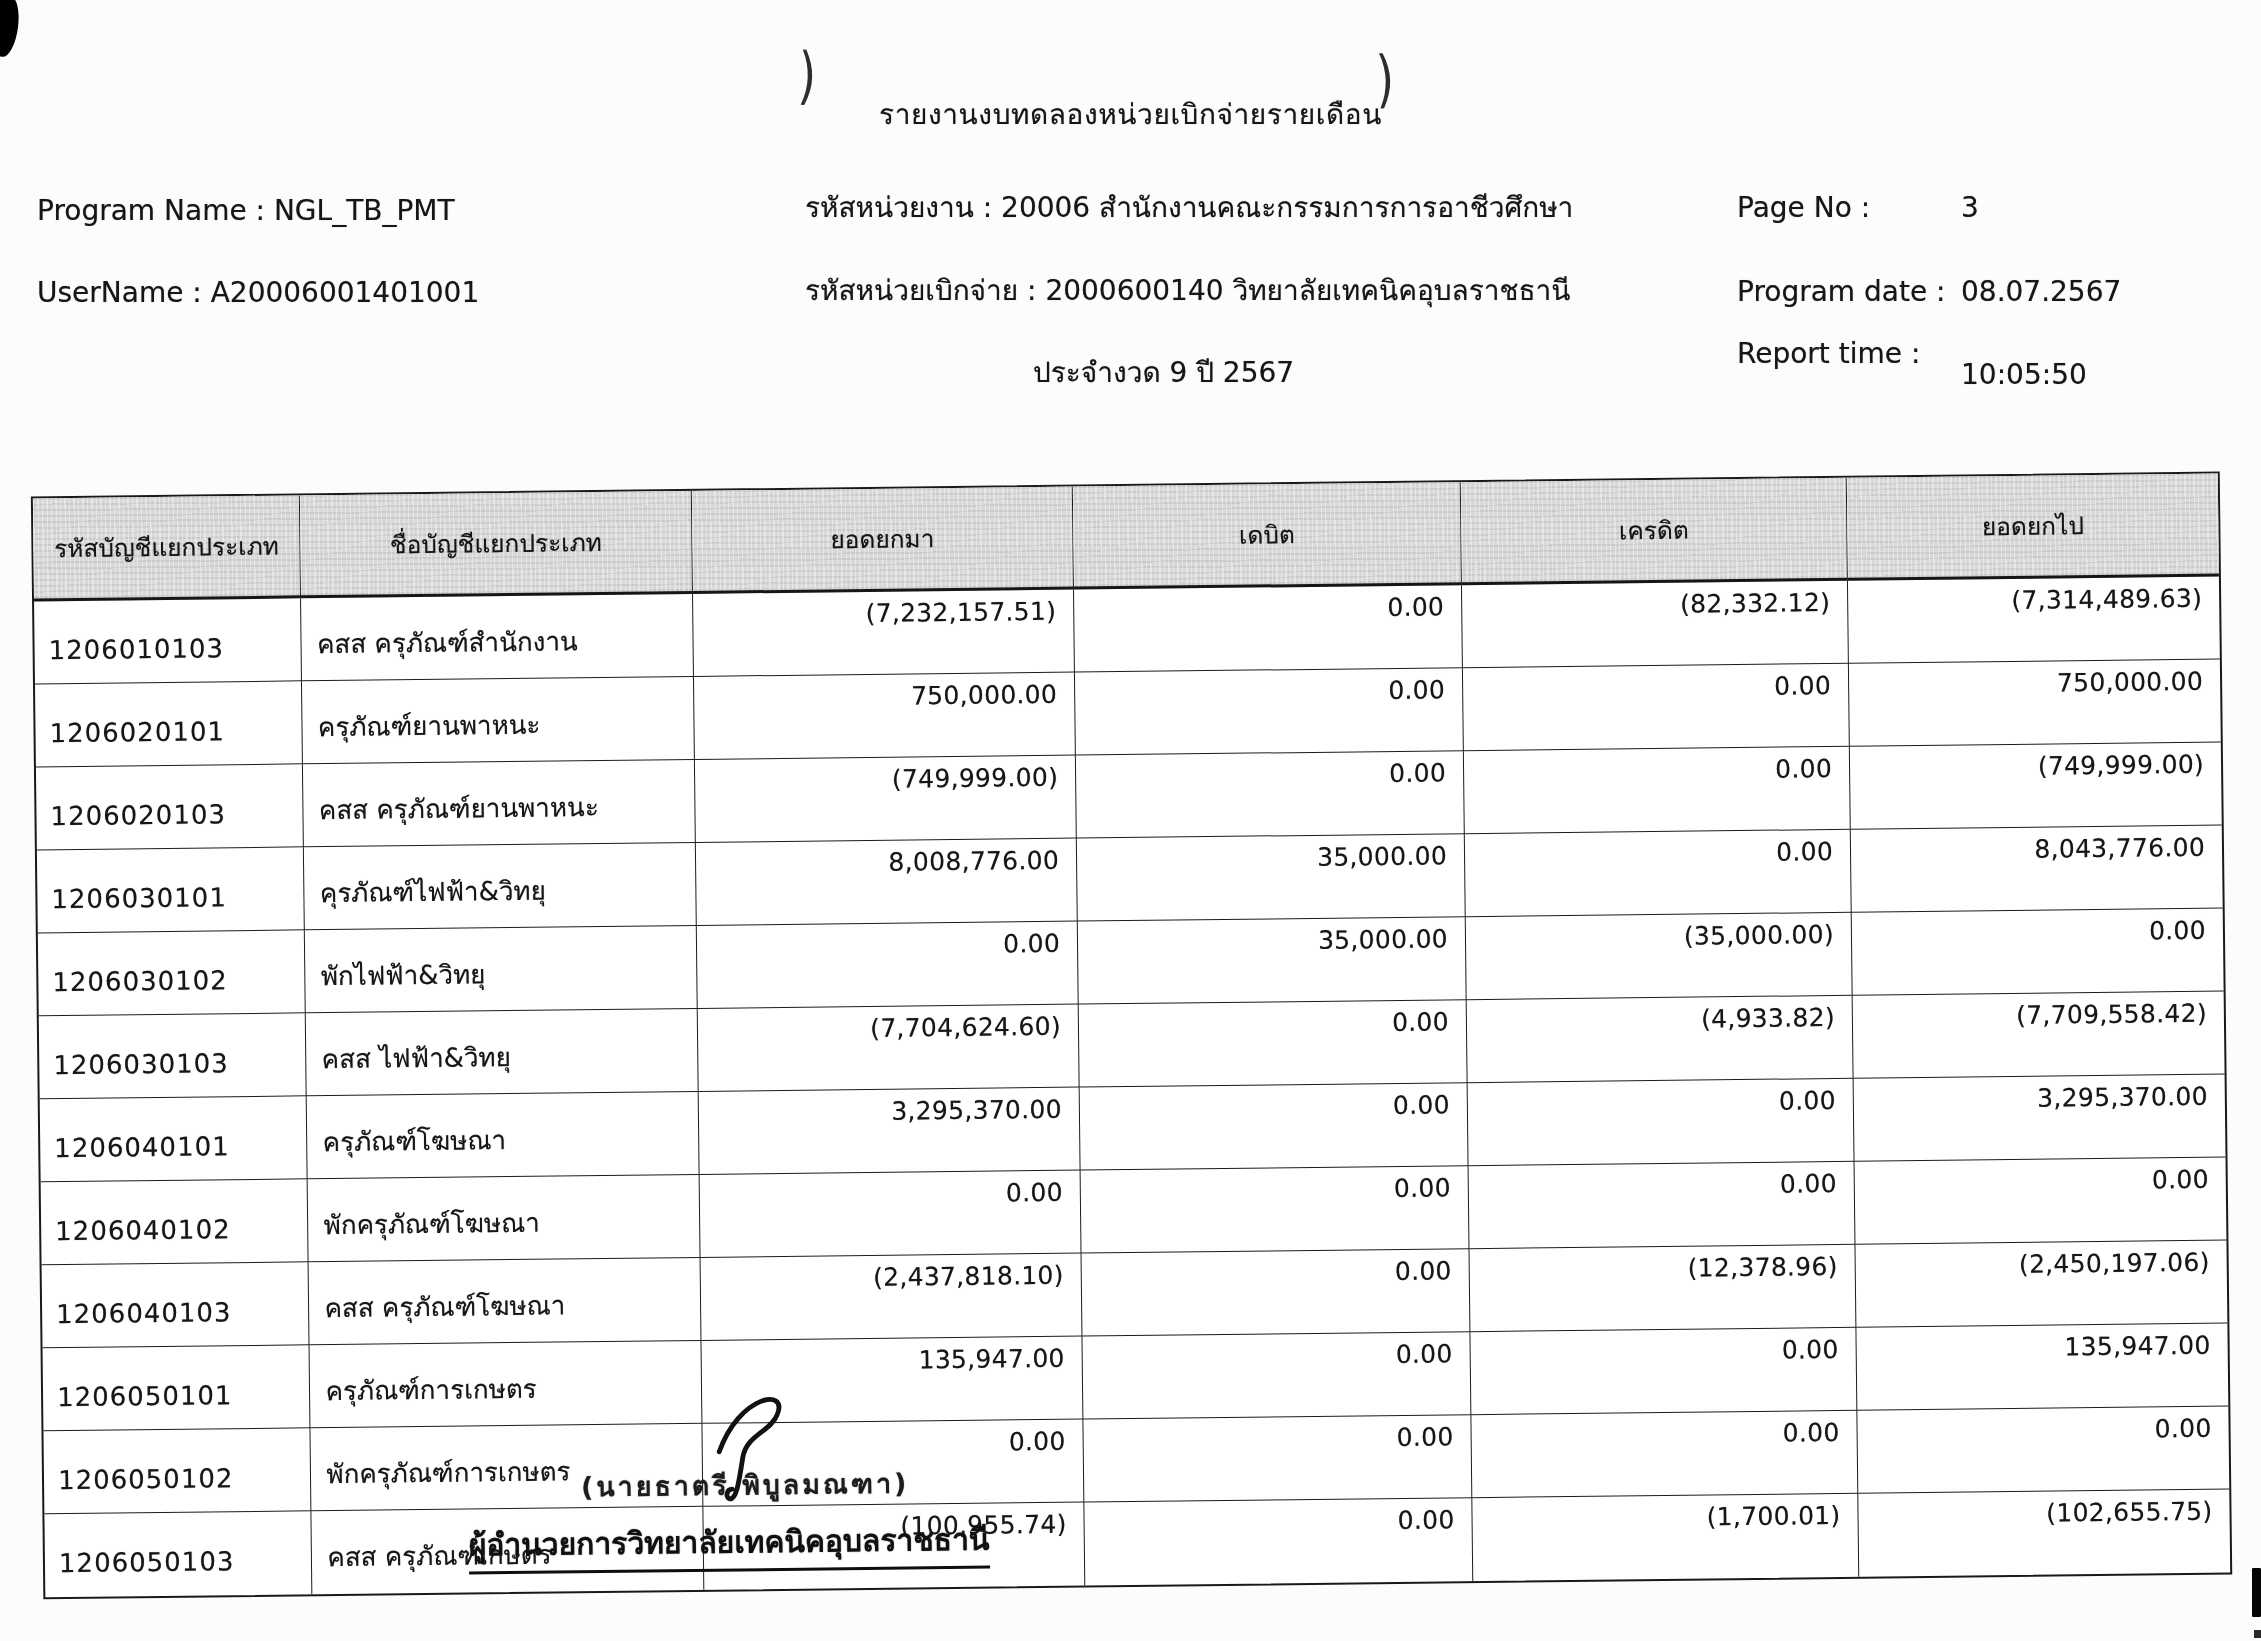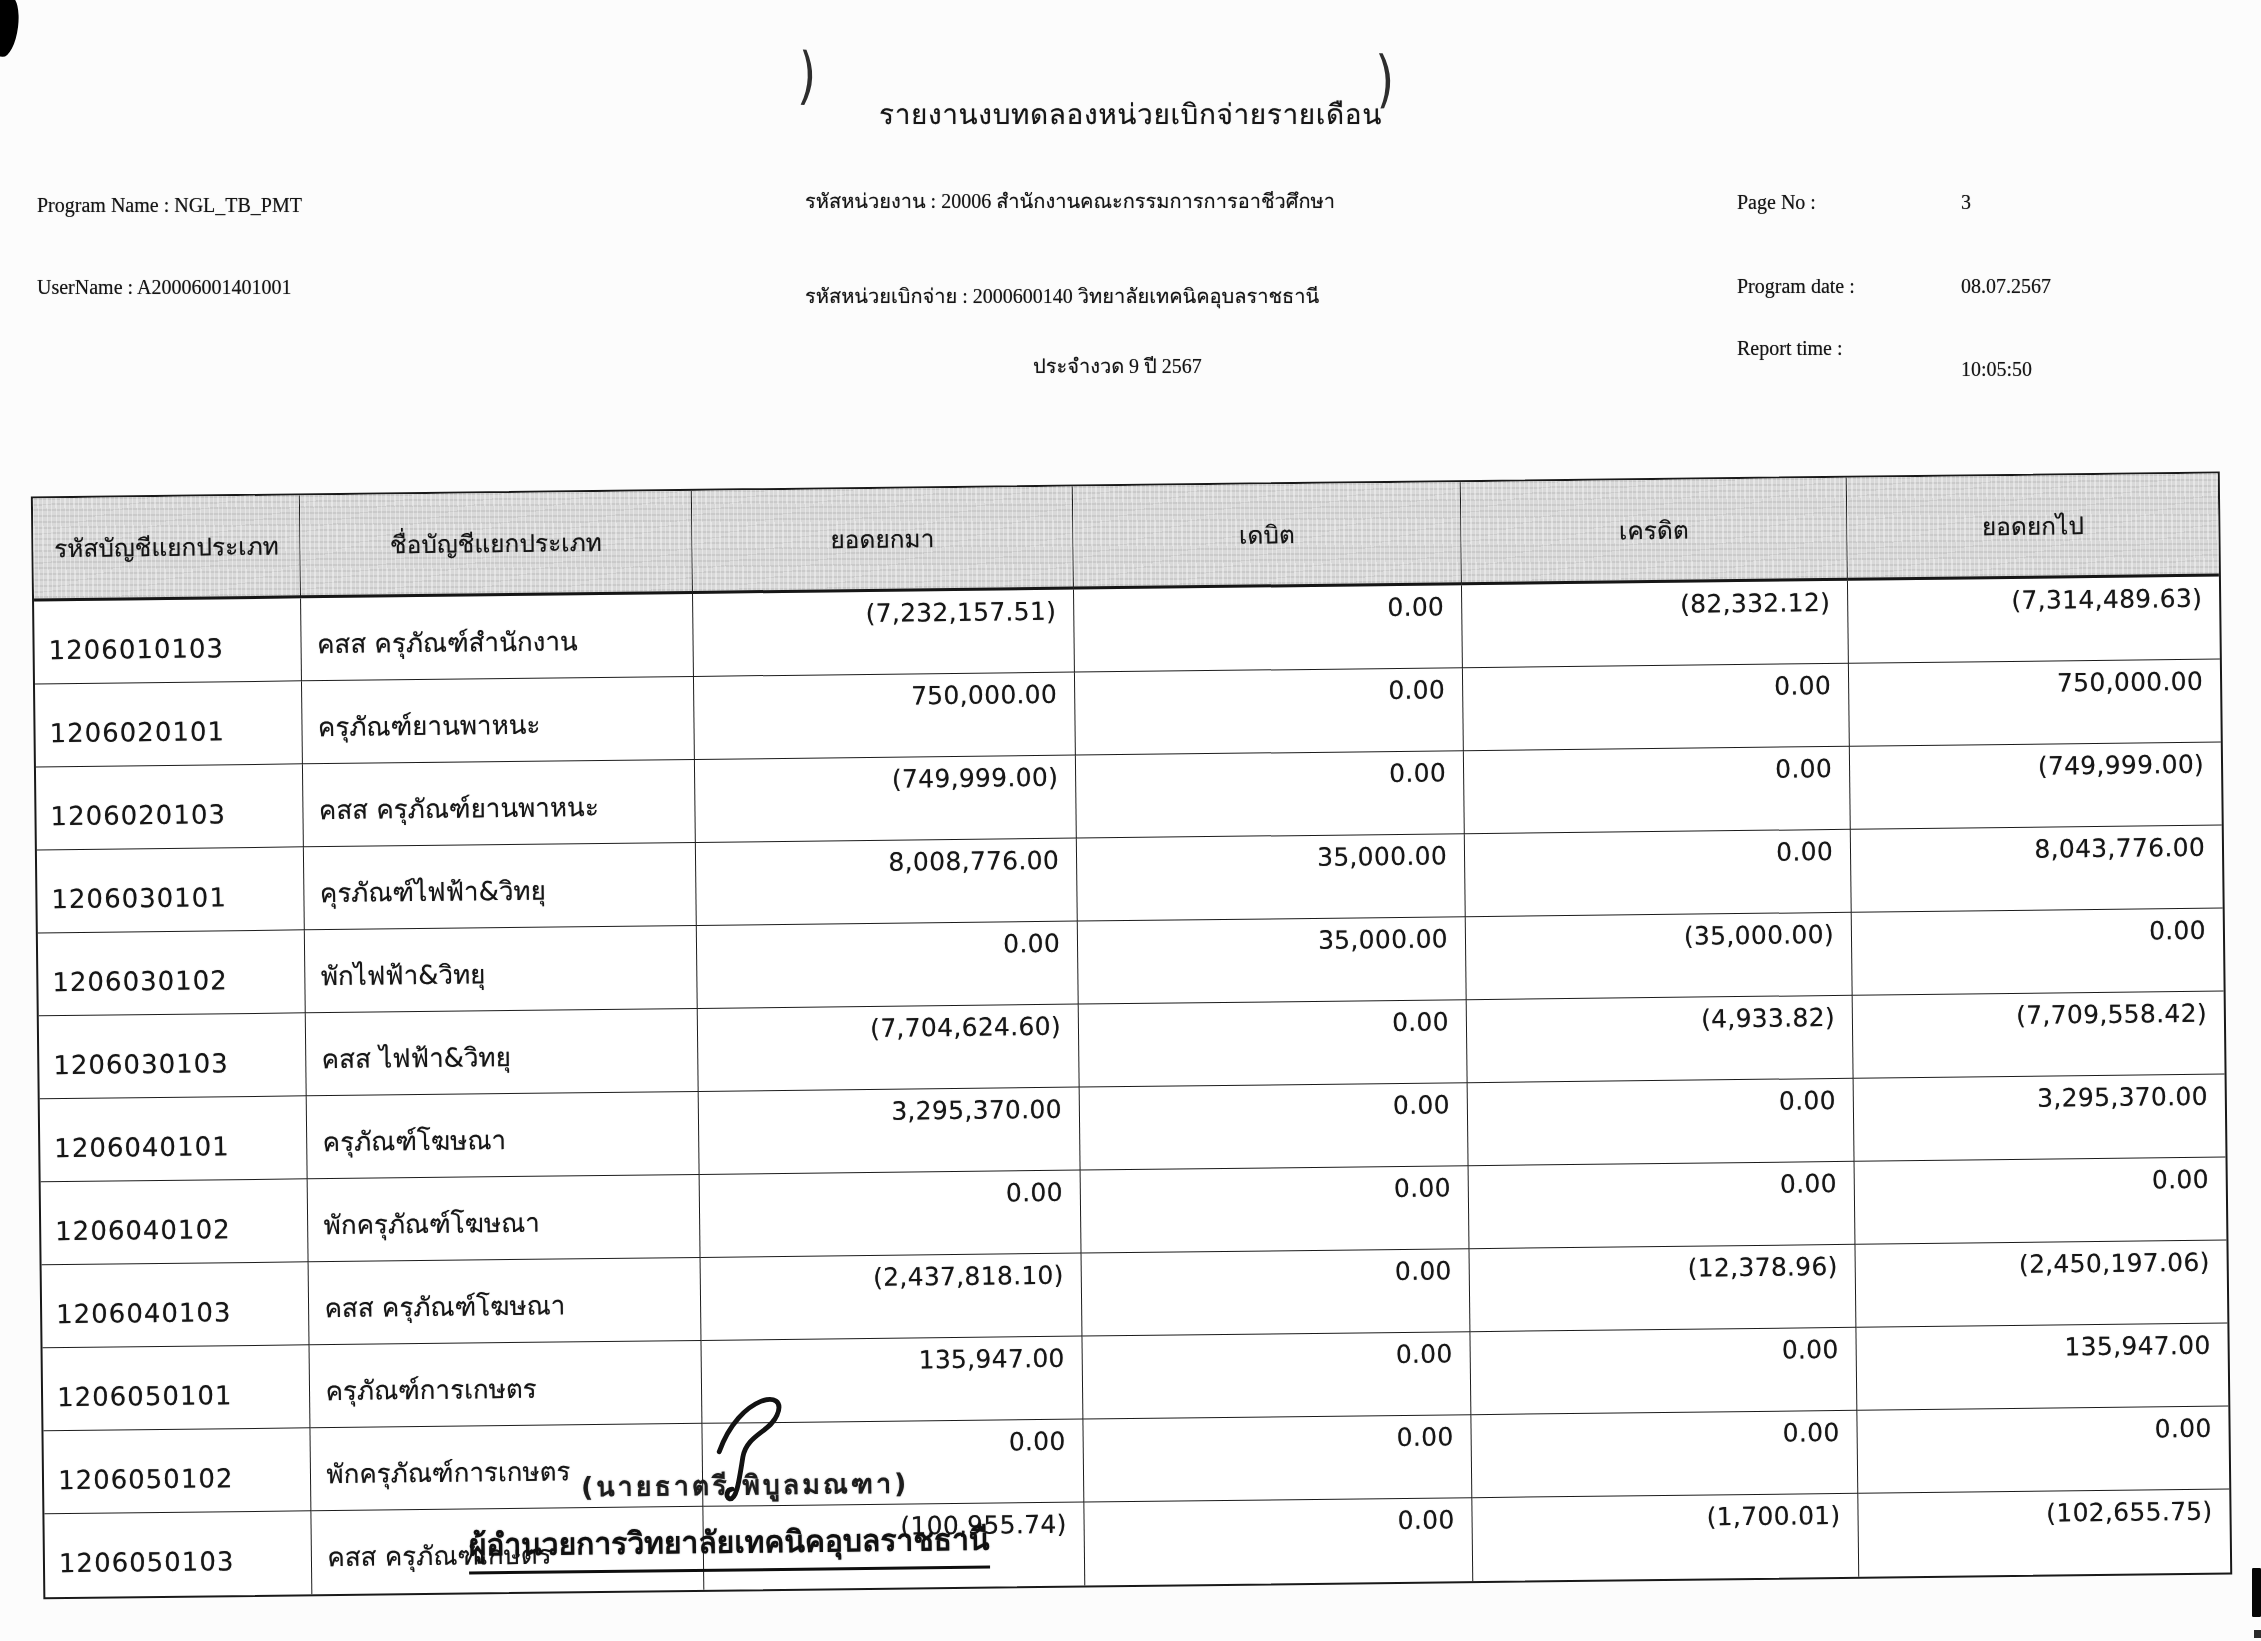--- a/index.html
+++ b/index.html
@@ -9,21 +9,21 @@
     font-family:"DejaVu Sans", sans-serif;
   }
   .fuzz{text-shadow:0 0 0.8px rgba(20,20,20,.55);}
   .abs{position:absolute;}
 
   
   .doc-title{left:0;top:92px;width:100%;text-align:center;font-size:28px;letter-spacing:0.6px;}
   .paren{font-size:62px;color:#2e2e2e;font-weight:400;line-height:1;}
   .paren-l{left:795px;top:45px;transform:scaleX(.75) rotate(3deg);}
   .paren-r{left:1373px;top:48px;transform:scaleX(.75) rotate(-2deg);}
-  .meta{font-size:20px;white-space:nowrap;font-family:Liberation Serif, serif;}
+  .meta{font-size:28px;white-space:nowrap;}
   .lbl-col{left:37px;}
   .mid-col{left:805px;}
   .rt-lbl{left:1737px;}
   .rt-val{left:1961px;}
 
   
   .scan{
     left:37px;top:484px;width:2185px;height:1094px;
     transform:rotate(-0.65deg);transform-origin:50% 50%;
   }
@@ -82,21 +82,21 @@
 <div class="abs meta fuzz lbl-col" style="top:194px;">
   <span>Program Name :</span>
   <span>NGL_TB_PMT</span>
 </div>
 <div class="abs meta fuzz lbl-col" style="top:276px;">
   <span>UserName :</span>
   <span>A20006001401001</span>
 </div>
 
 <div class="abs meta fuzz mid-col" style="top:185px;">รหัสหน่วยงาน : 20006 สำนักงานคณะกรรมการการอาชีวศึกษา</div>
-<div class="abs meta fuzz mid-col" style="top:280px;">รหัสหน่วยเบิกจ่าย : 2000600140 วิทยาลัยเทคนิคอุบลราชธานี</div>
+<div class="abs meta fuzz mid-col" style="top:268px;">รหัสหน่วยเบิกจ่าย : 2000600140 วิทยาลัยเทคนิคอุบลราชธานี</div>
 <div class="abs meta fuzz" style="left:1033px;top:350px;">ประจำงวด 9 ปี 2567</div>
 
 <div class="abs meta fuzz rt-lbl" style="top:191px;">Page No :</div>
 <div class="abs meta fuzz rt-val" style="top:191px;">3</div>
 <div class="abs meta fuzz rt-lbl" style="top:275px;">Program date :</div>
 <div class="abs meta fuzz rt-val" style="top:275px;">08.07.2567</div>
 <div class="abs meta fuzz rt-lbl" style="top:337px;">Report time :</div>
 <div class="abs meta fuzz rt-val" style="top:358px;">10:05:50</div>
 
 <div class="abs scan">

